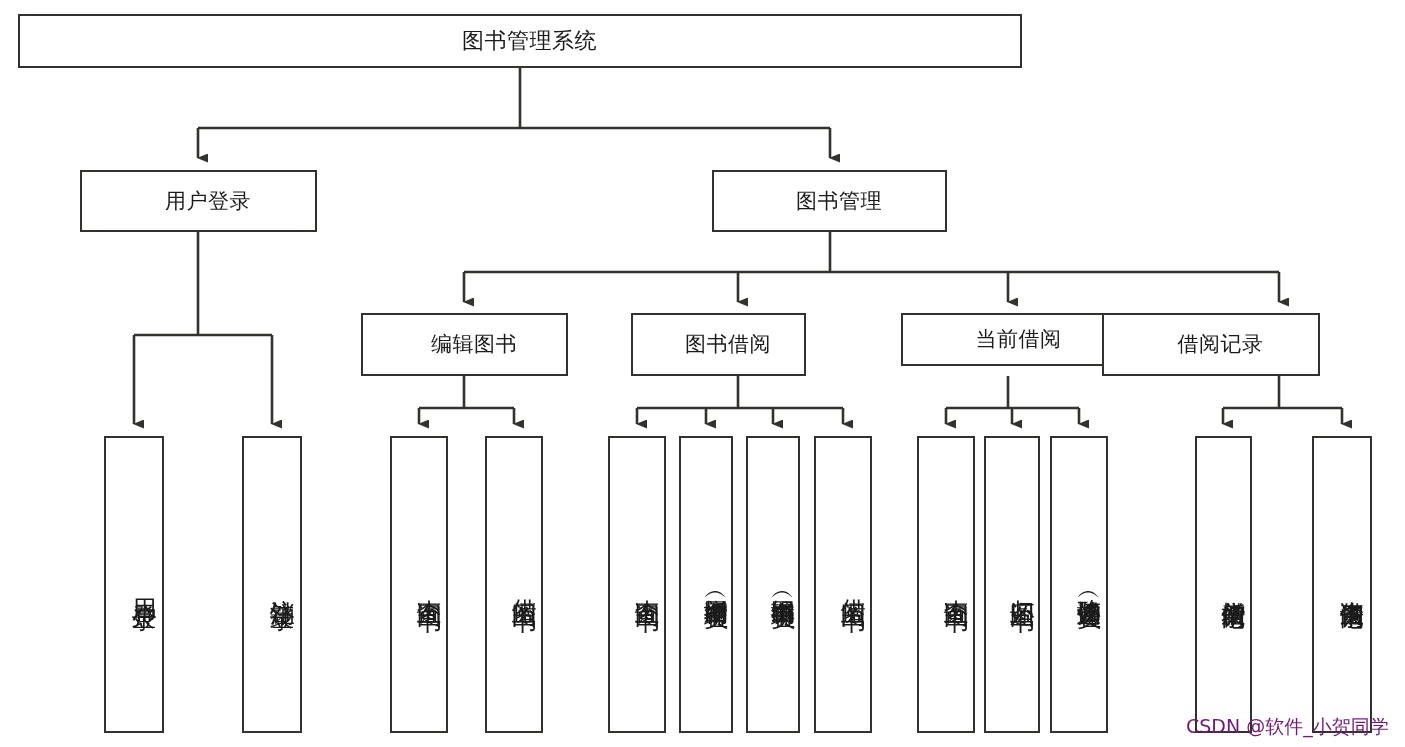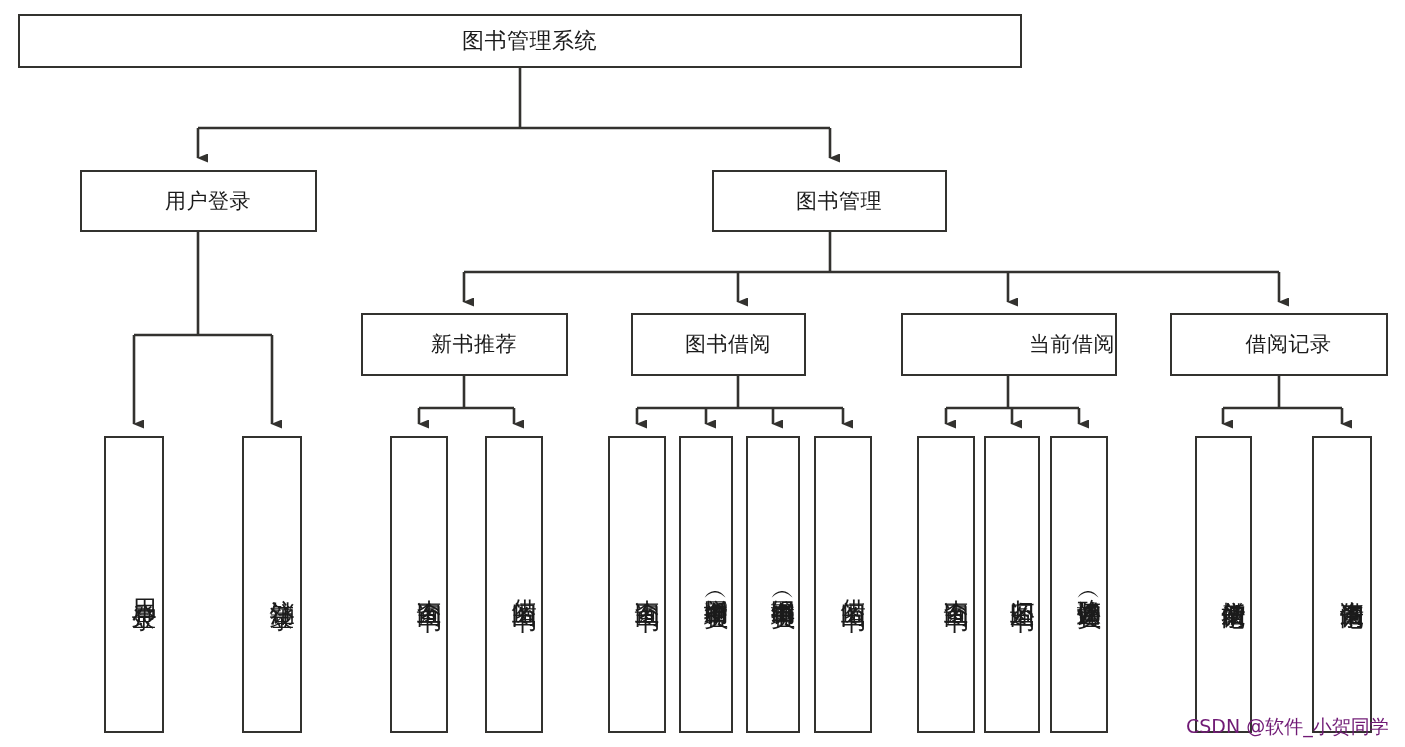--- a/index.html
+++ b/index.html
@@ -145,32 +145,32 @@
 
   <div class="node horizontal" style="left:80px; top:170px; width:237px; height:62px;">
     <span class="node-label">用户登录</span>
   </div>
 
   <div class="node horizontal" style="left:712px; top:170px; width:235px; height:62px;justify-content:center;">
     <span class="node-label">图书管理</span>
   </div>
 
   <div class="node horizontal" style="left:361px; top:313px; width:207px; height:63px;">
-    <span class="node-label">新书推荐</span>
+    <span class="node-label">编辑图书</span>
   </div>
 
   <div class="node horizontal" style="left:631px; top:313px; width:175px; height:63px;">
     <span class="node-label">图书借阅</span>
   </div>
 
-  <div class="node horizontal" style="left:901px; top:313px; width:216px; height:63px;justify-content:flex-end;">
+  <div class="node horizontal" style="left:901px; top:313px; width:216px; height:53px;">
     <span class="node-label">当前借阅</span>
   </div>
 
-  <div class="node horizontal" style="left:1170px; top:313px; width:218px; height:63px;">
+  <div class="node horizontal" style="left:1102px; top:313px; width:218px; height:63px;">
     <span class="node-label">借阅记录</span>
   </div>
 
   <div class="node vertical mid-pad" style="left: 104px; top: 436px; width: 60px; height: 297px; padding-top: 141px;">
     <span class="node-label">用户登录</span>
   </div>
 
   <div class="node vertical mid-pad" style="left: 242px; top: 436px; width: 60px; height: 297px; padding-top: 141px;">
     <span class="node-label">注销登录</span>
   </div>

